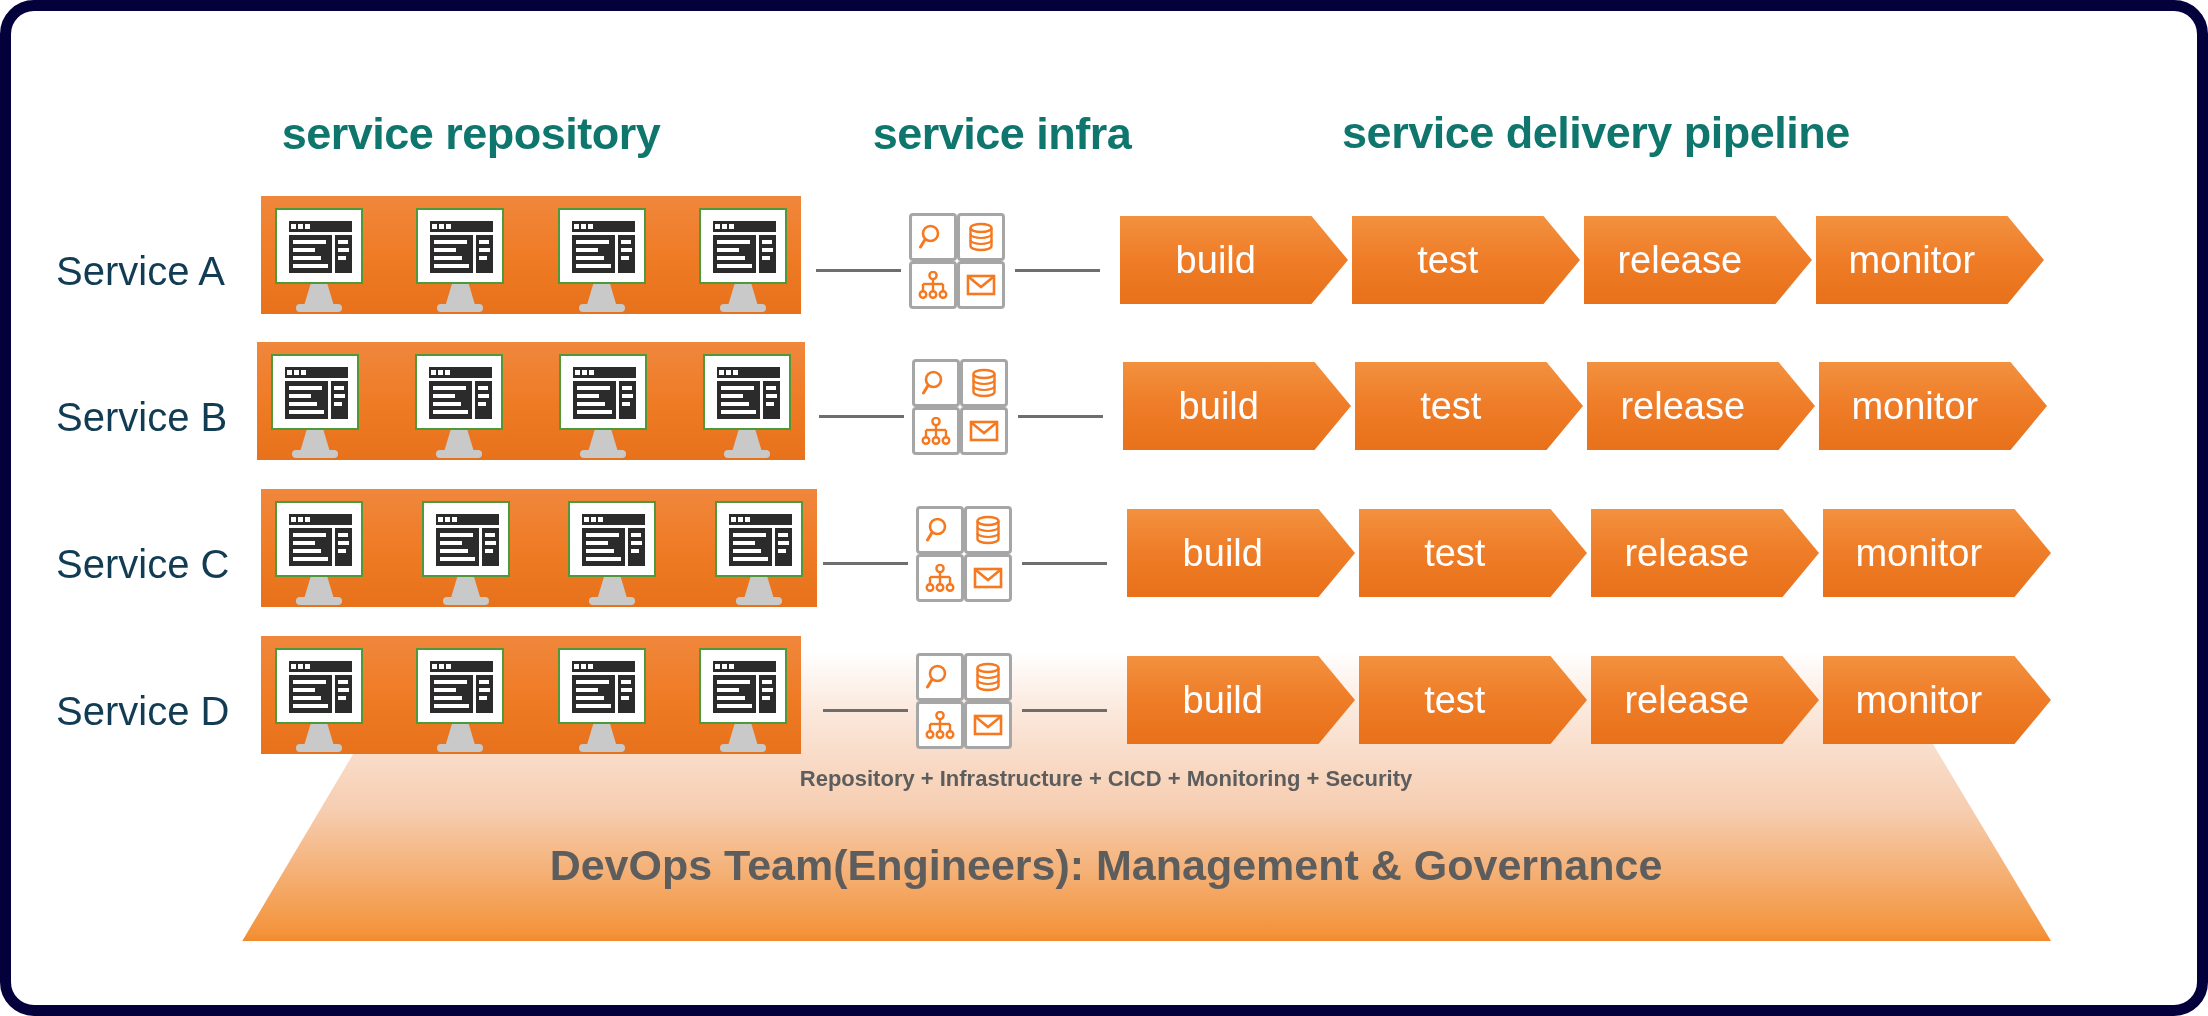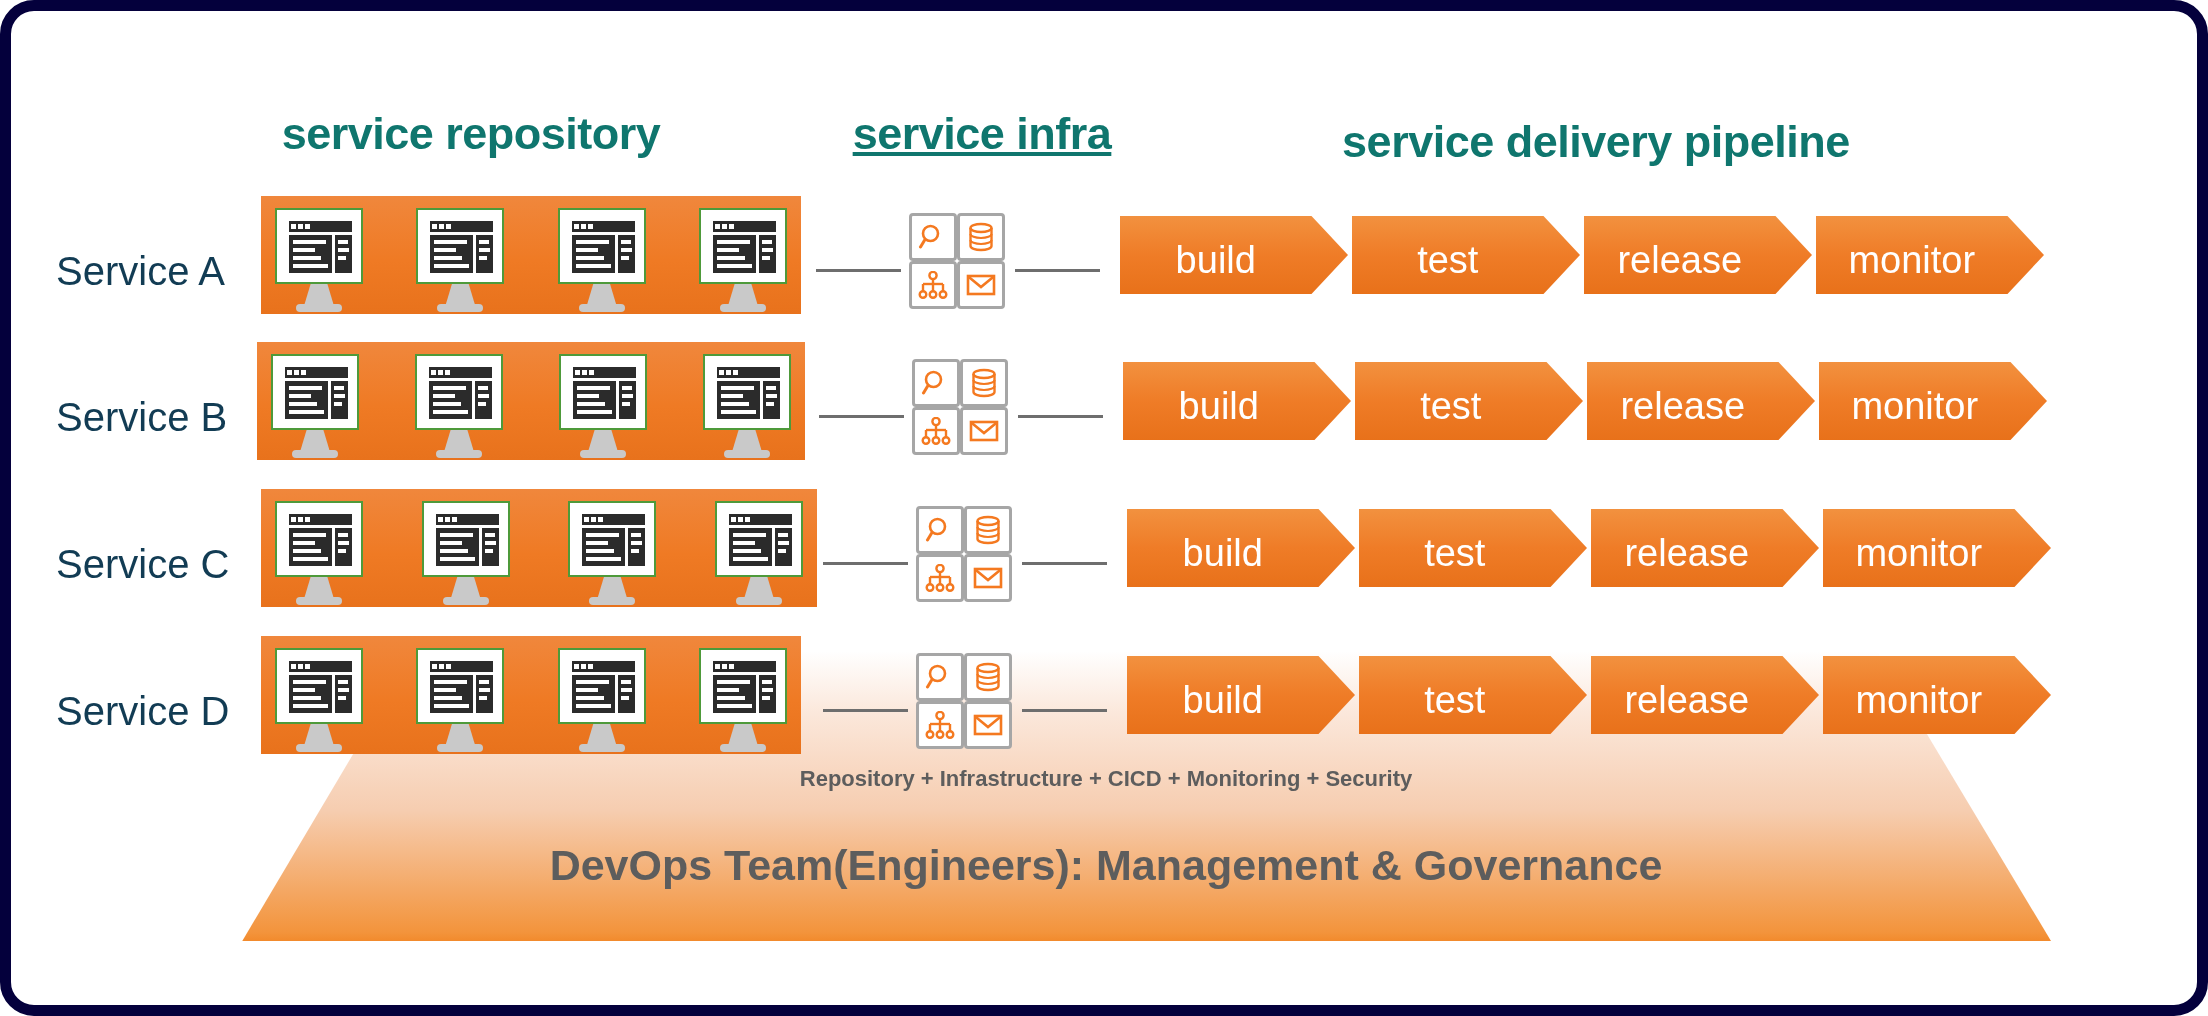--- a/index.html
+++ b/index.html
@@ -37,22 +37,22 @@
     position: absolute;
     color: #0f766e;
     font-weight: bold;
     font-size: 45px;
     letter-spacing: -0.5px;
     white-space: nowrap;
     text-align: center;
     line-height: 1;
   }
   #title-repo   { left: 150px;  top: 100px; width: 620px; }
-  #title-infra  { left: 736px;  top: 100px; width: 470px; text-decoration: underline; }
-  #title-pipe   { left: 1230px; top: 108px; width: 710px; }
+  #title-infra  { left: 756px;  top: 100px; width: 470px; }
+  #title-pipe   { left: 1230px; top: 99px; width: 710px; }
 
   
   #trapezoid {
     position: absolute;
     left: 150px;
     top: 640px;
     width: 1890px;
     height: 290px;
     background: linear-gradient(to bottom, #ffffff 0%, #fbe7da 22%, #f6cdb0 55%, #f3943c 97%, #f28a2c 100%);
     clip-path: polygon(13.4% 0%, 90.8% 0%, 100% 100%, 4.3% 100%);
@@ -192,21 +192,21 @@
     align-items: center;
     justify-content: center;
   }
   .infra-cell svg { display: block; }
 
   
   .pipe { position: absolute; top: 20px; height: 88px; }
   .chev {
     position: relative;
     float: left;
-    height: 78px;
+    height: 88px;
     background: linear-gradient(to bottom, #f2913f 0%, #ef7c27 50%, #e8711a 100%);
     clip-path: polygon(0% 0%, 84% 0%, 100% 50%, 84% 100%, 0% 100%);
   }
   .chev span {
     position: absolute;
     left: 0; top: 0;
     width: 84%;
     height: 88px;
     line-height: 88px;
     text-align: center;

